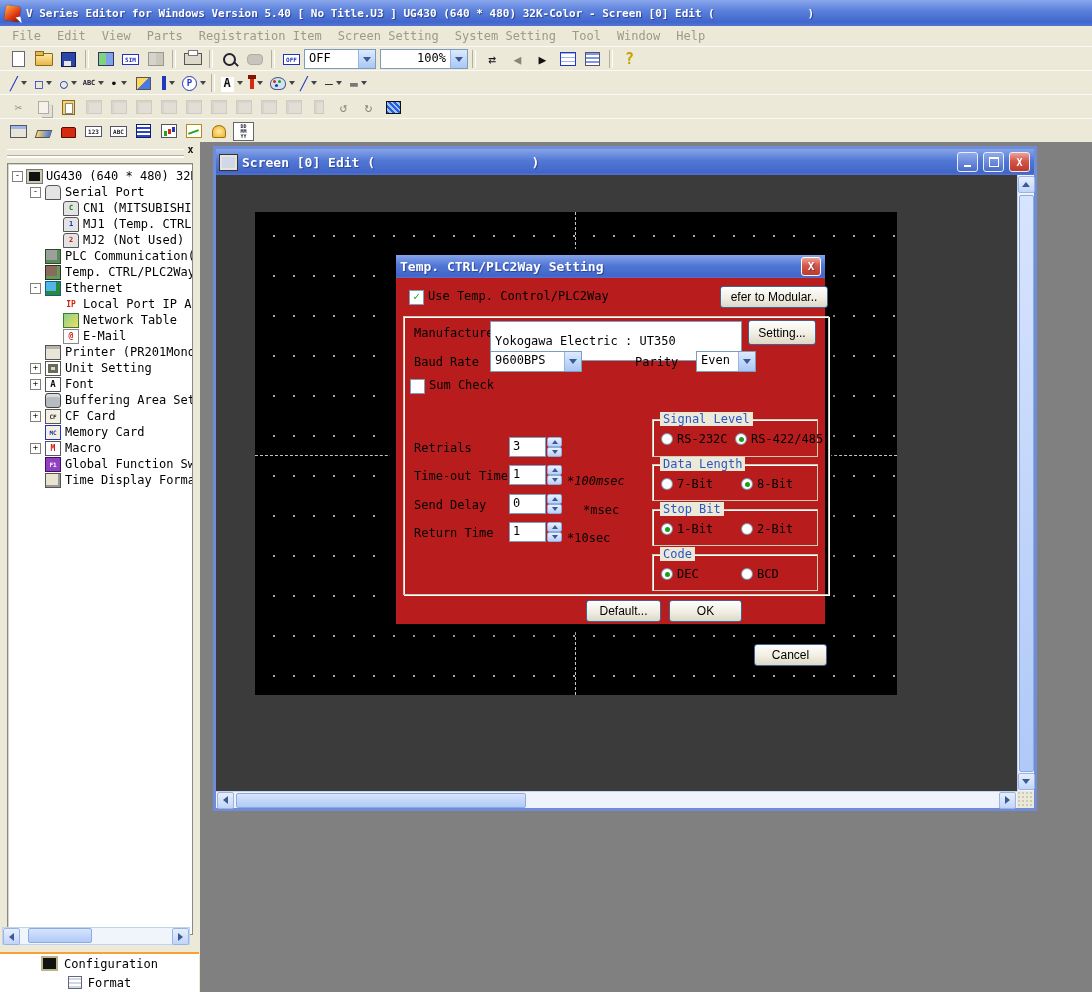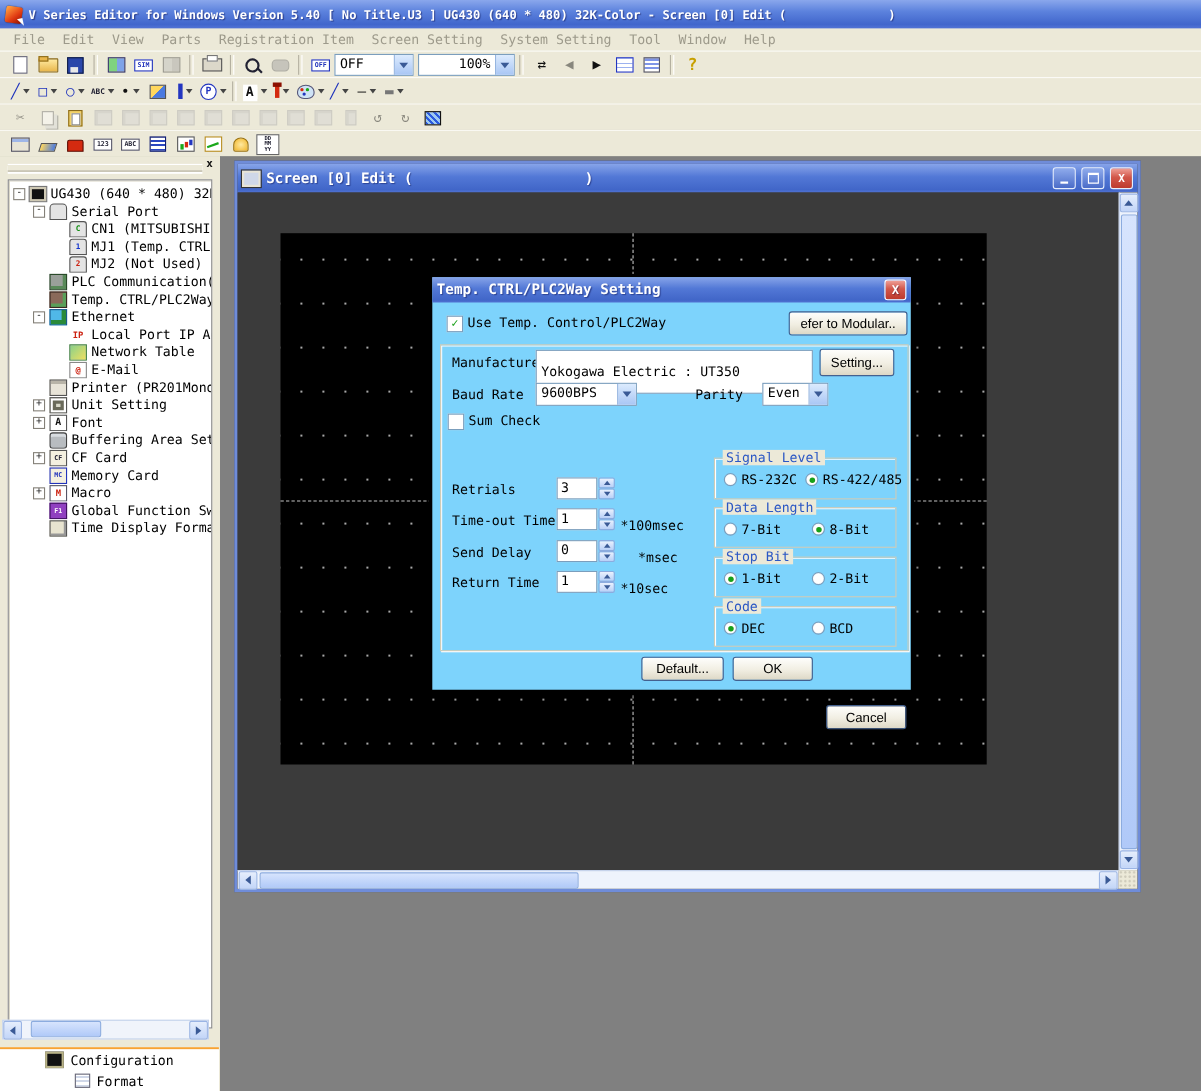--- a/index.html
+++ b/index.html
@@ -154,21 +154,21 @@
   .dashV{position:absolute;top:0;bottom:0;left:320px;border-left:1px dashed #c4c4c4;}
   .vscroll{position:absolute;top:0;right:0;width:17px;bottom:17px;background:#eef3fc;border-left:1px solid #c4d2ec;
     display:flex;flex-direction:column;align-items:center;padding:1px;box-sizing:border-box;}
   .hscroll{position:absolute;left:0;bottom:0;height:17px;right:17px;background:#eef3fc;border-top:1px solid #c4d2ec;
     display:flex;align-items:center;padding:1px;box-sizing:border-box;}
   .corner{position:absolute;right:0;bottom:0;width:17px;height:17px;background:#ece9d8;
     background-image:radial-gradient(circle,#9a96885e 1px,transparent 1.2px);background-size:4px 4px;}
 
   
   .dlg{position:absolute;left:190px;top:107px;width:441px;height:381px;box-sizing:border-box;
-    background:#7dd3fc;border:3px solid #000000;border-radius:3px 3px 0 0;
+    background:#b91c1c;border:6px solid #000000;border-radius:3px 3px 0 0;
     box-shadow:3px 3px 8px rgba(0,0,0,.45);z-index:9;}
   .dlg-tb{height:23px;margin:-0px;background:linear-gradient(180deg,#87a4e9 0%,#5278d6 45%,#4166c8 90%,#5172d2 100%);
     display:flex;align-items:center;padding:0 4px;color:#fff;font-weight:bold;font-size:13px;text-shadow:1px 1px 1px rgba(0,0,60,.4);}
   .dlg-x{margin-left:auto;width:18px;height:17px;background:linear-gradient(180deg,#f0a198,#d2574a 45%,#bd3a2d);
     border:1px solid #fff;border-radius:3px;color:#fff;font-weight:bold;font-size:11px;
     display:flex;align-items:center;justify-content:center;}
   .dlg-body{position:relative;height:352px;}
   .chk{position:absolute;width:13px;height:13px;background:#fff;border:1px solid #7b9ebd;
     font-size:11px;line-height:12px;text-align:center;color:#18a018;font-weight:bold;}
   .dlbl{position:absolute;white-space:pre;line-height:15px;}
@@ -654,21 +654,21 @@
             <span class="sval">1</span>
             <span class="sbtns">
                 <span>
                   <i class="tri-u sm"></i>
                 </span>
                 <span>
                   <i class="tri-d sm"></i>
                 </span>
               </span>
           </div>
-          <span class="dlbl" style="left:163px;top:157px;">*100msec</span>
+          <span class="dlbl" style="left:163px;top:157px;font-style:italic;">*100msec</span>
 
           <span class="dlbl" style="left:10px;top:181px;">Send Delay</span>
           <div class="spin" style="left:105px;top:177px;">
             <span class="sval">0</span>
             <span class="sbtns">
                 <span>
                   <i class="tri-u sm"></i>
                 </span>
                 <span>
                   <i class="tri-d sm"></i>

